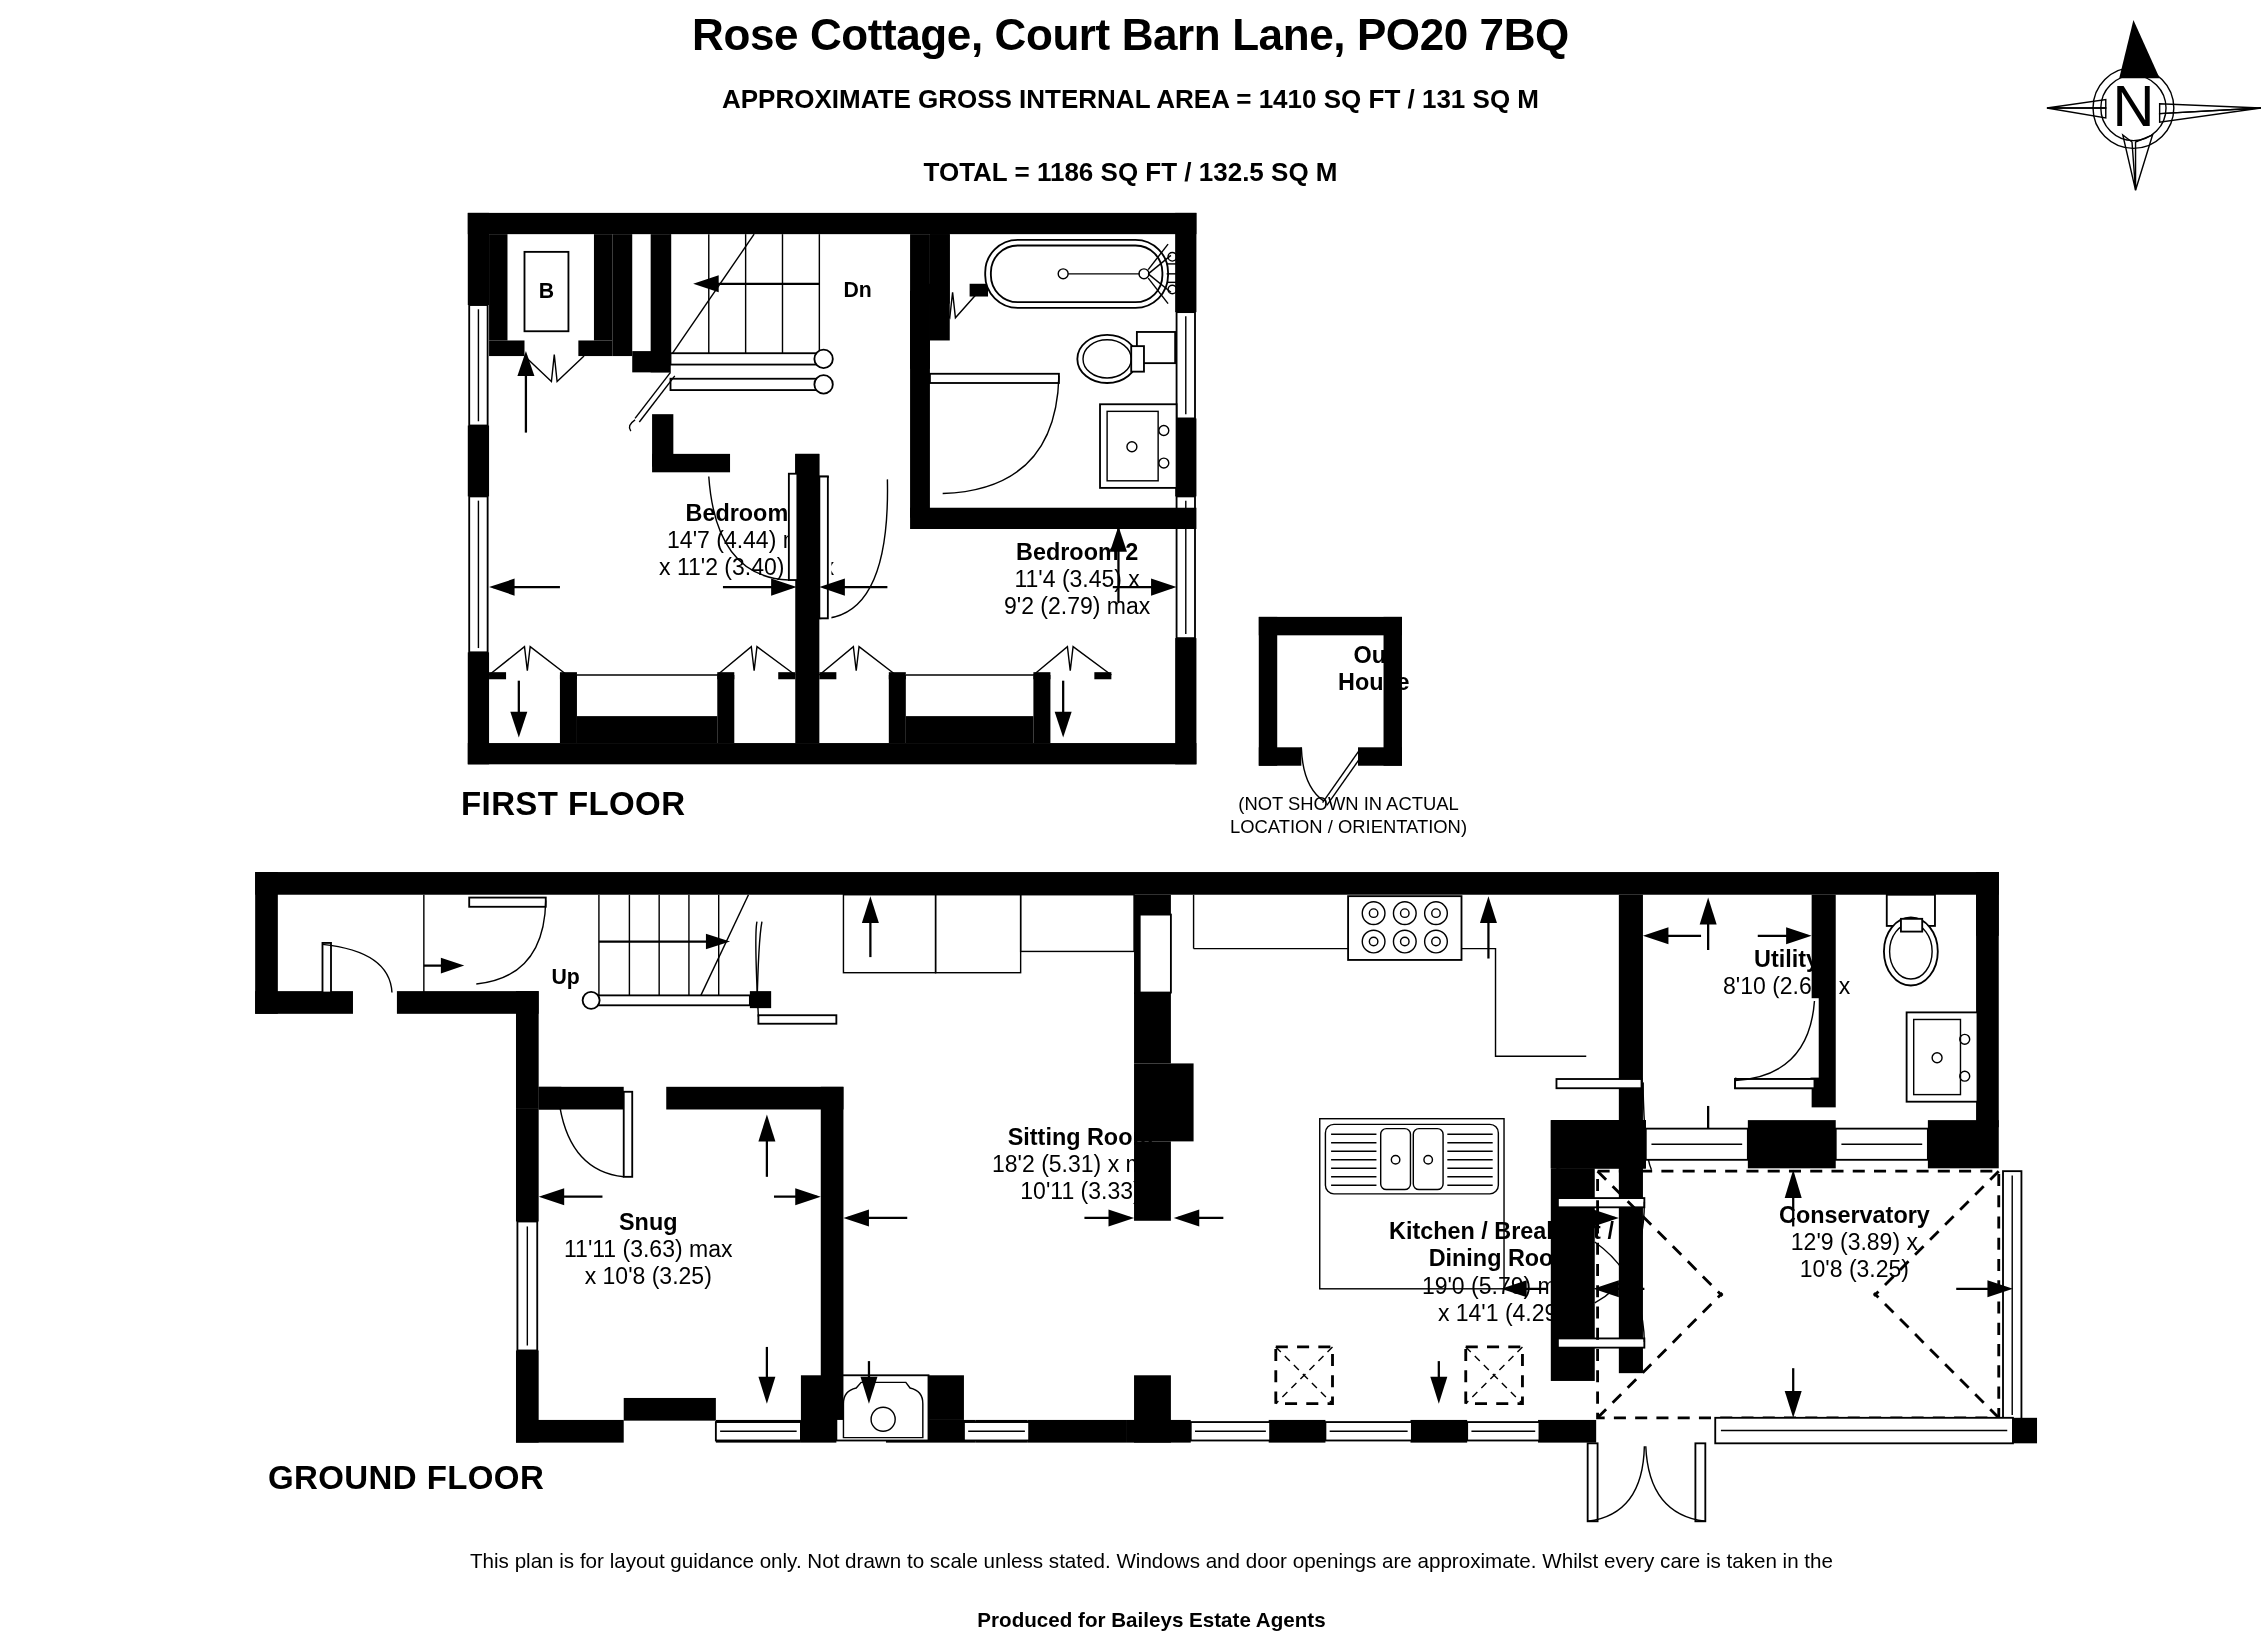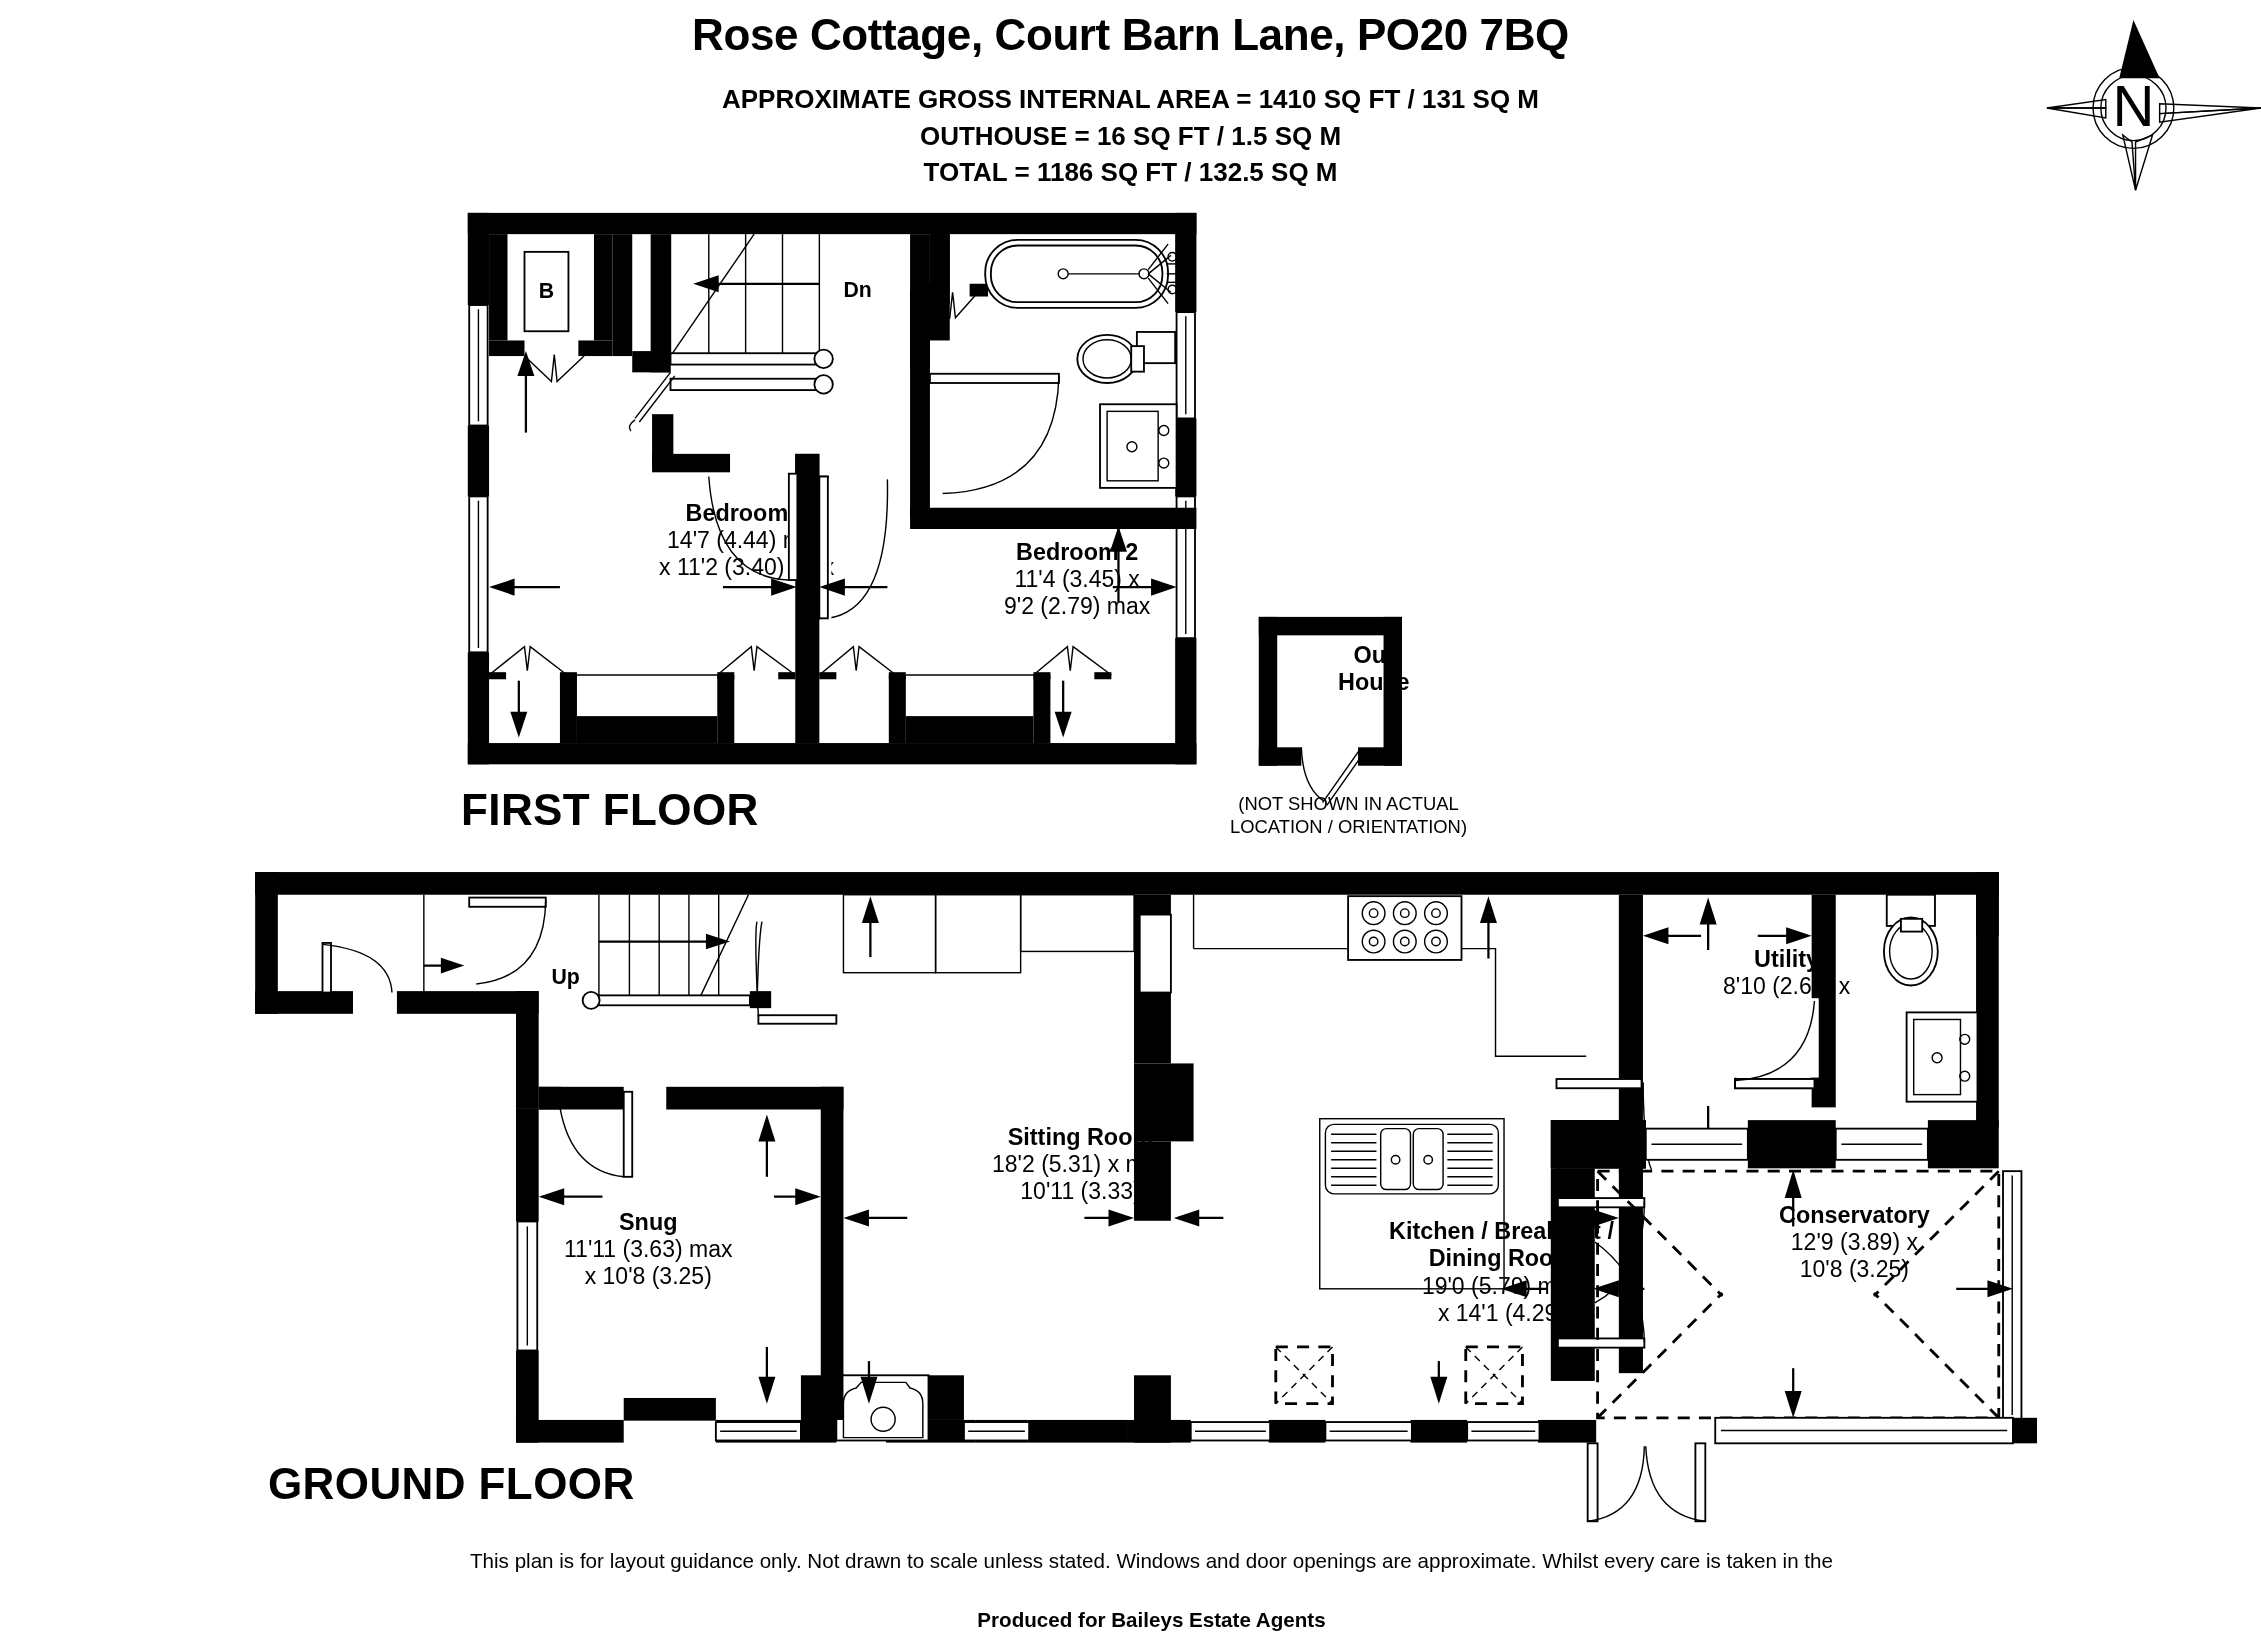--- a/index.html
+++ b/index.html
@@ -11,21 +11,21 @@
 
   
   .hdr{position:absolute;left:0;right:0;text-align:center;}
   .title{top:10px;font-size:44px;font-weight:bold;letter-spacing:-0.4px;}
   .sub{font-size:26px;font-weight:bold;letter-spacing:0px;}
   .sub1{top:84px}
   .sub2{top:121px}
   .sub3{top:157px}
 
   
-  .floorcap{position:absolute;font-size:44px;font-weight:bold;letter-spacing:0.4px;}
+  .floorcap{position:absolute;font-size:33px;font-weight:bold;letter-spacing:0.4px;}
 
   
   .rlabel{position:absolute;text-align:center;line-height:1.17;white-space:nowrap;}
   .rlabel .nm{font-size:23.4px;font-weight:bold;}
   .rlabel .dim{font-size:23px;font-weight:normal;}
 
   
   .ohcap{position:absolute;text-align:center;font-size:18.4px;line-height:1.25;white-space:nowrap;}
 
   
@@ -41,21 +41,20 @@
   .arr{fill:none;stroke:#000;stroke-width:3.2;}
   .tiny{font-size:30px;font-weight:bold;font-family:"Liberation Sans",sans-serif;}
 </style>
 </head>
 <body>
 
 <div id="stage">
 
   <div class="hdr title">Rose Cottage, Court Barn Lane, PO20 7BQ</div>
   <div class="hdr sub sub1">APPROXIMATE GROSS INTERNAL AREA = 1410 SQ FT / 131 SQ M</div>
-  <div class="hdr sub sub2">OUTHOUSE = 16 SQ FT / 1.5 SQ M</div>
   <div class="hdr sub sub3">TOTAL = 1186 SQ FT / 132.5 SQ M</div>
 
   <div class="floorcap" style="left:461px;top:785px;">FIRST FLOOR</div>
   <div class="floorcap" style="left:268px;top:1459px;">GROUND FLOOR</div>
 
   <div class="rlabel" style="left:659px;top:500px;">
     <div class="nm">Bedroom 1</div>
     <div class="dim">14'7 (4.44) max</div>
     <div class="dim">x 11'2 (3.40) max</div>
   </div>

